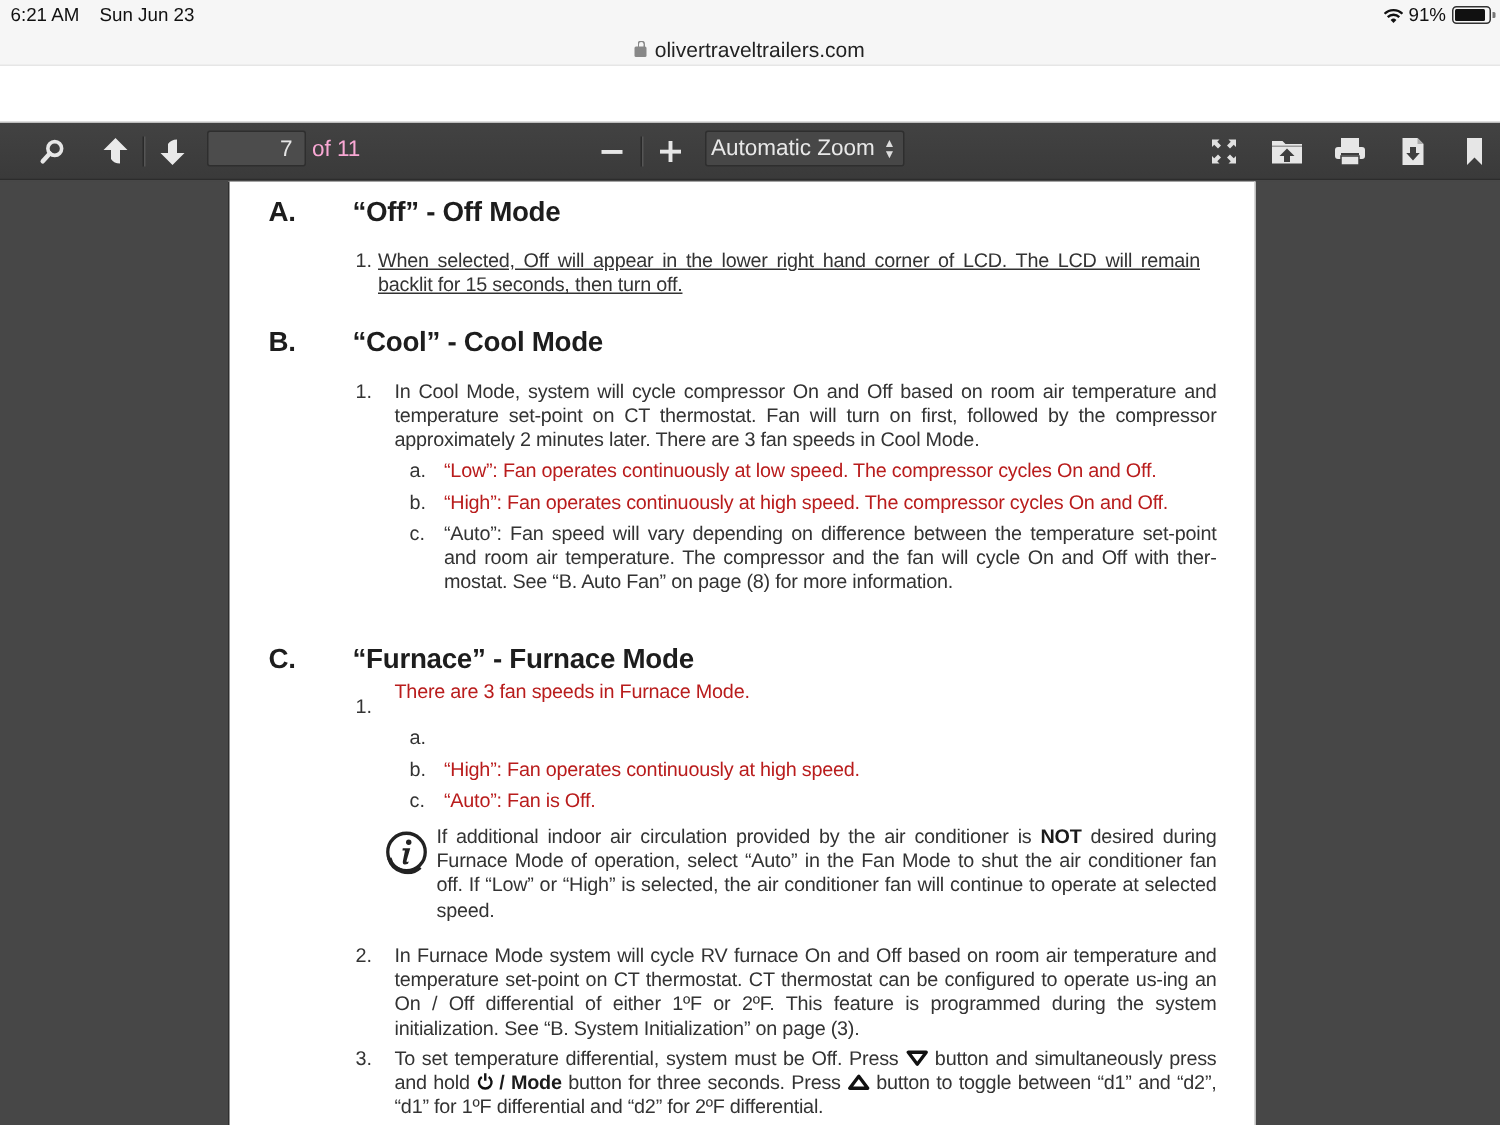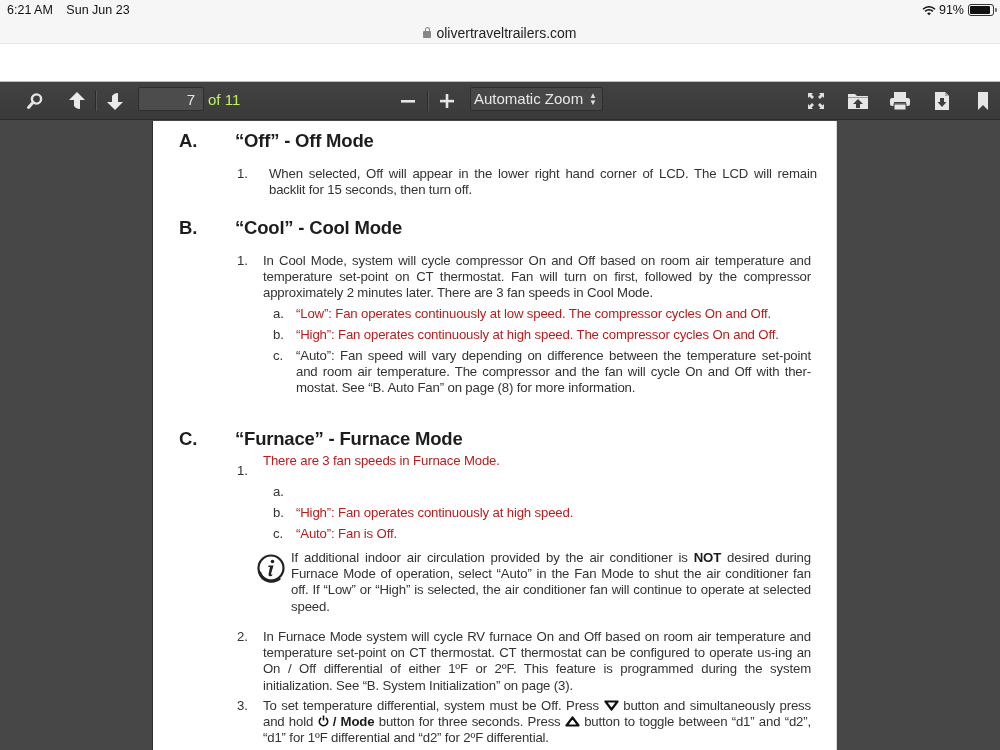--- a/index.html
+++ b/index.html
@@ -41,21 +41,21 @@
     }
     .tb-btn { position: absolute; top: 7px; width: 26px; height: 24px; display: flex; align-items: center; justify-content: center; cursor: pointer; }
     .tb-btn svg { display: block; }
     .tb-sep { position: absolute; top: 9px; width: 1px; height: 20px; background: #2a2a2a; box-shadow: 1px 0 0 #555; }
     .page-input {
       position: absolute; left: 138px; top: 87px; width: 66px; height: 24px;
       background: #4c4c4c; border: 1px solid #2e2e2e; border-radius: 2px;
       color: #e6e6e6; font-size: 15px; text-align: right; padding-right: 8px;
       font-family: "Liberation Sans", sans-serif; outline: none;
     }
-    .page-count { position: absolute; left: 208px; top: 91px; font-size: 15px; color: #bef264; }
+    .page-count { position: absolute; left: 208px; top: 91px; font-size: 15px; color: #f9a8d4; }
     .zoom-select {
       position: absolute; left: 470px; top: 87px; width: 133px; height: 24px;
       background: #474747; border: 1px solid #2e2e2e; border-radius: 2px;
       color: #e8e8e8; font-size: 15px; padding-left: 3px; line-height: 22px;
       cursor: pointer;
     }
     .zoom-select .caret { position: absolute; right: 5px; top: 4px; font-size: 8px; line-height: 7px; color: #ddd; }
 
     
     .viewer { position: absolute; left: 0; top: 121px; width: 1000px; height: 629px; background: #474747; }
@@ -182,21 +182,21 @@
   <span class="caret">▲<br>▼</span>
 </div>
 
 <div class="viewer">
   <div class="page">
 
     <div class="section-head" style="top:9px;">
       <span class="letter">A.</span><span>“Off” - Off Mode</span>
     </div>
     <span class="num" style="left:84px; top:45px;">1.</span>
-    <div class="para" style="left:116px; top:45px; width:548px;">When selected, Off will appear in the lower right hand corner of LCD. The LCD will remain backlit for 15 seconds, then turn off.</div>
+    <div class="para" style="left:99px; top:45px; width:548px;text-decoration:underline;">When selected, Off will appear in the lower right hand corner of LCD. The LCD will remain backlit for 15 seconds, then turn off.</div>
 
     <div class="section-head" style="top:96px;">
       <span class="letter">B.</span><span>“Cool” - Cool Mode</span>
     </div>
     <span class="num" style="left:84px; top:132px;">1.</span>
     <div class="para" style="left:110px; top:132px; width:548px;">In Cool Mode, system will cycle compressor On and Off based on room air temperature and temperature set-point on CT thermostat. Fan will turn on first, followed by the compressor approximately 2 minutes later. There are 3 fan speeds in Cool Mode.</div>
     <span class="num" style="left:120px; top:185px;">a.</span>
     <div class="sub" style="left:143px; top:185px; width:515px;">“Low”: Fan operates continuously  at low speed. The compressor cycles On and Off.</div>
     <span class="num" style="left:120px; top:206px;">b.</span>
     <div class="sub" style="left:143px; top:206px; width:515px;">“High”: Fan operates continuously at high speed. The compressor cycles On and Off.</div>

